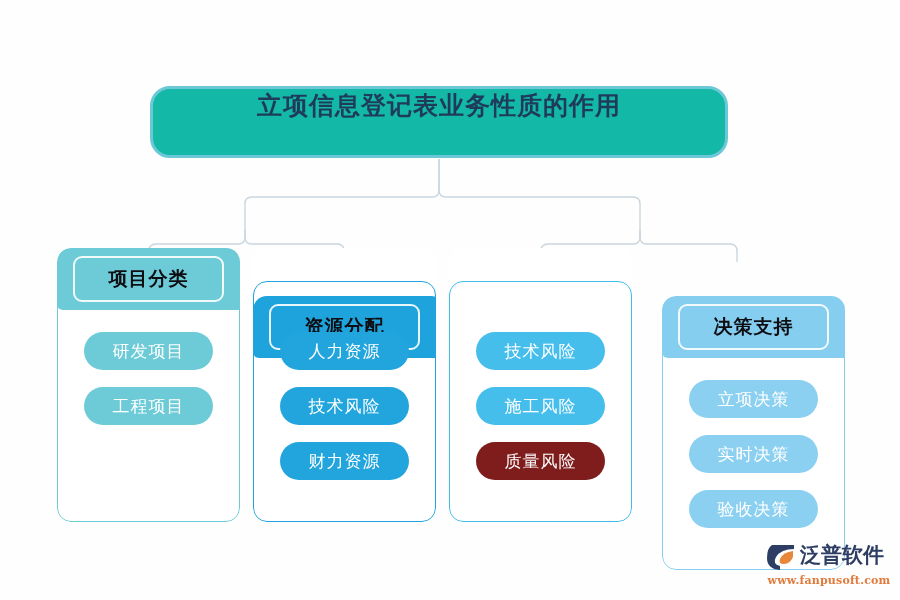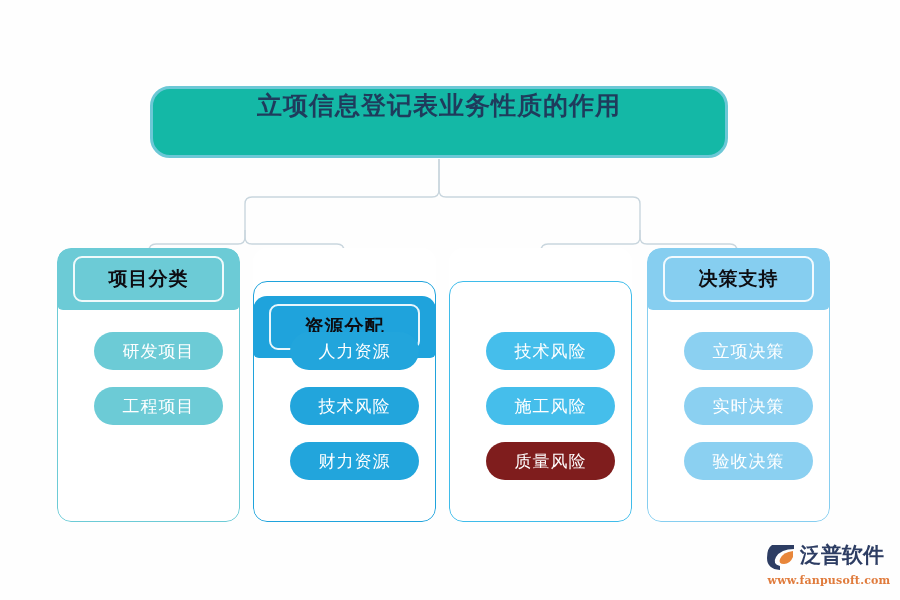--- a/index.html
+++ b/index.html
@@ -78,20 +78,21 @@
     border-radius: 14px;
     border: 1px solid rgba(0,0,0,0.10);
   }
   .branch .head-band {
     position: absolute;
     left: 0;
     top: 0;
     width: 183px;
     height: 62px;
     border-radius: 14px 14px 6px 6px;
+    padding-left: 9px;
   }
   .branch .head-inner {
     position: absolute;
     left: 16px;
     top: 8px;
     width: 151px;
     height: 46px;
     box-sizing: border-box;
     border: 2px solid rgba(255,255,255,0.9);
     border-radius: 9px;
@@ -110,41 +111,40 @@
 
   .items {
     position: absolute;
     left: 0;
     top: 84px;
     width: 183px;
     display: flex;
     flex-direction: column;
     align-items: center;
     gap: 17px;
-    padding-left: 10px;
   }
   .pill {
     width: 129px;
     height: 38px;
     border-radius: 19px;
     display: flex;
     align-items: center;
     justify-content: center;
     font-family: "DejaVu Serif", "Liberation Serif", serif;
     font-size: 17px;
     color: #ffffff;
     letter-spacing: 1px;
     white-space: nowrap;
   }
 
   
   #branch-0 { left: 57px; }
   #branch-1 { left: 253px; }
   #branch-2 { left: 449px; }
-  #branch-3 { left: 647px; }
+  #branch-3 { left: 662px; margin-top: 48px; }
 
   
   #logo {
     position: absolute;
     left: 766px;
     top: 544px;
     width: 126px;
     height: 48px;
   }
   #logo-row {

